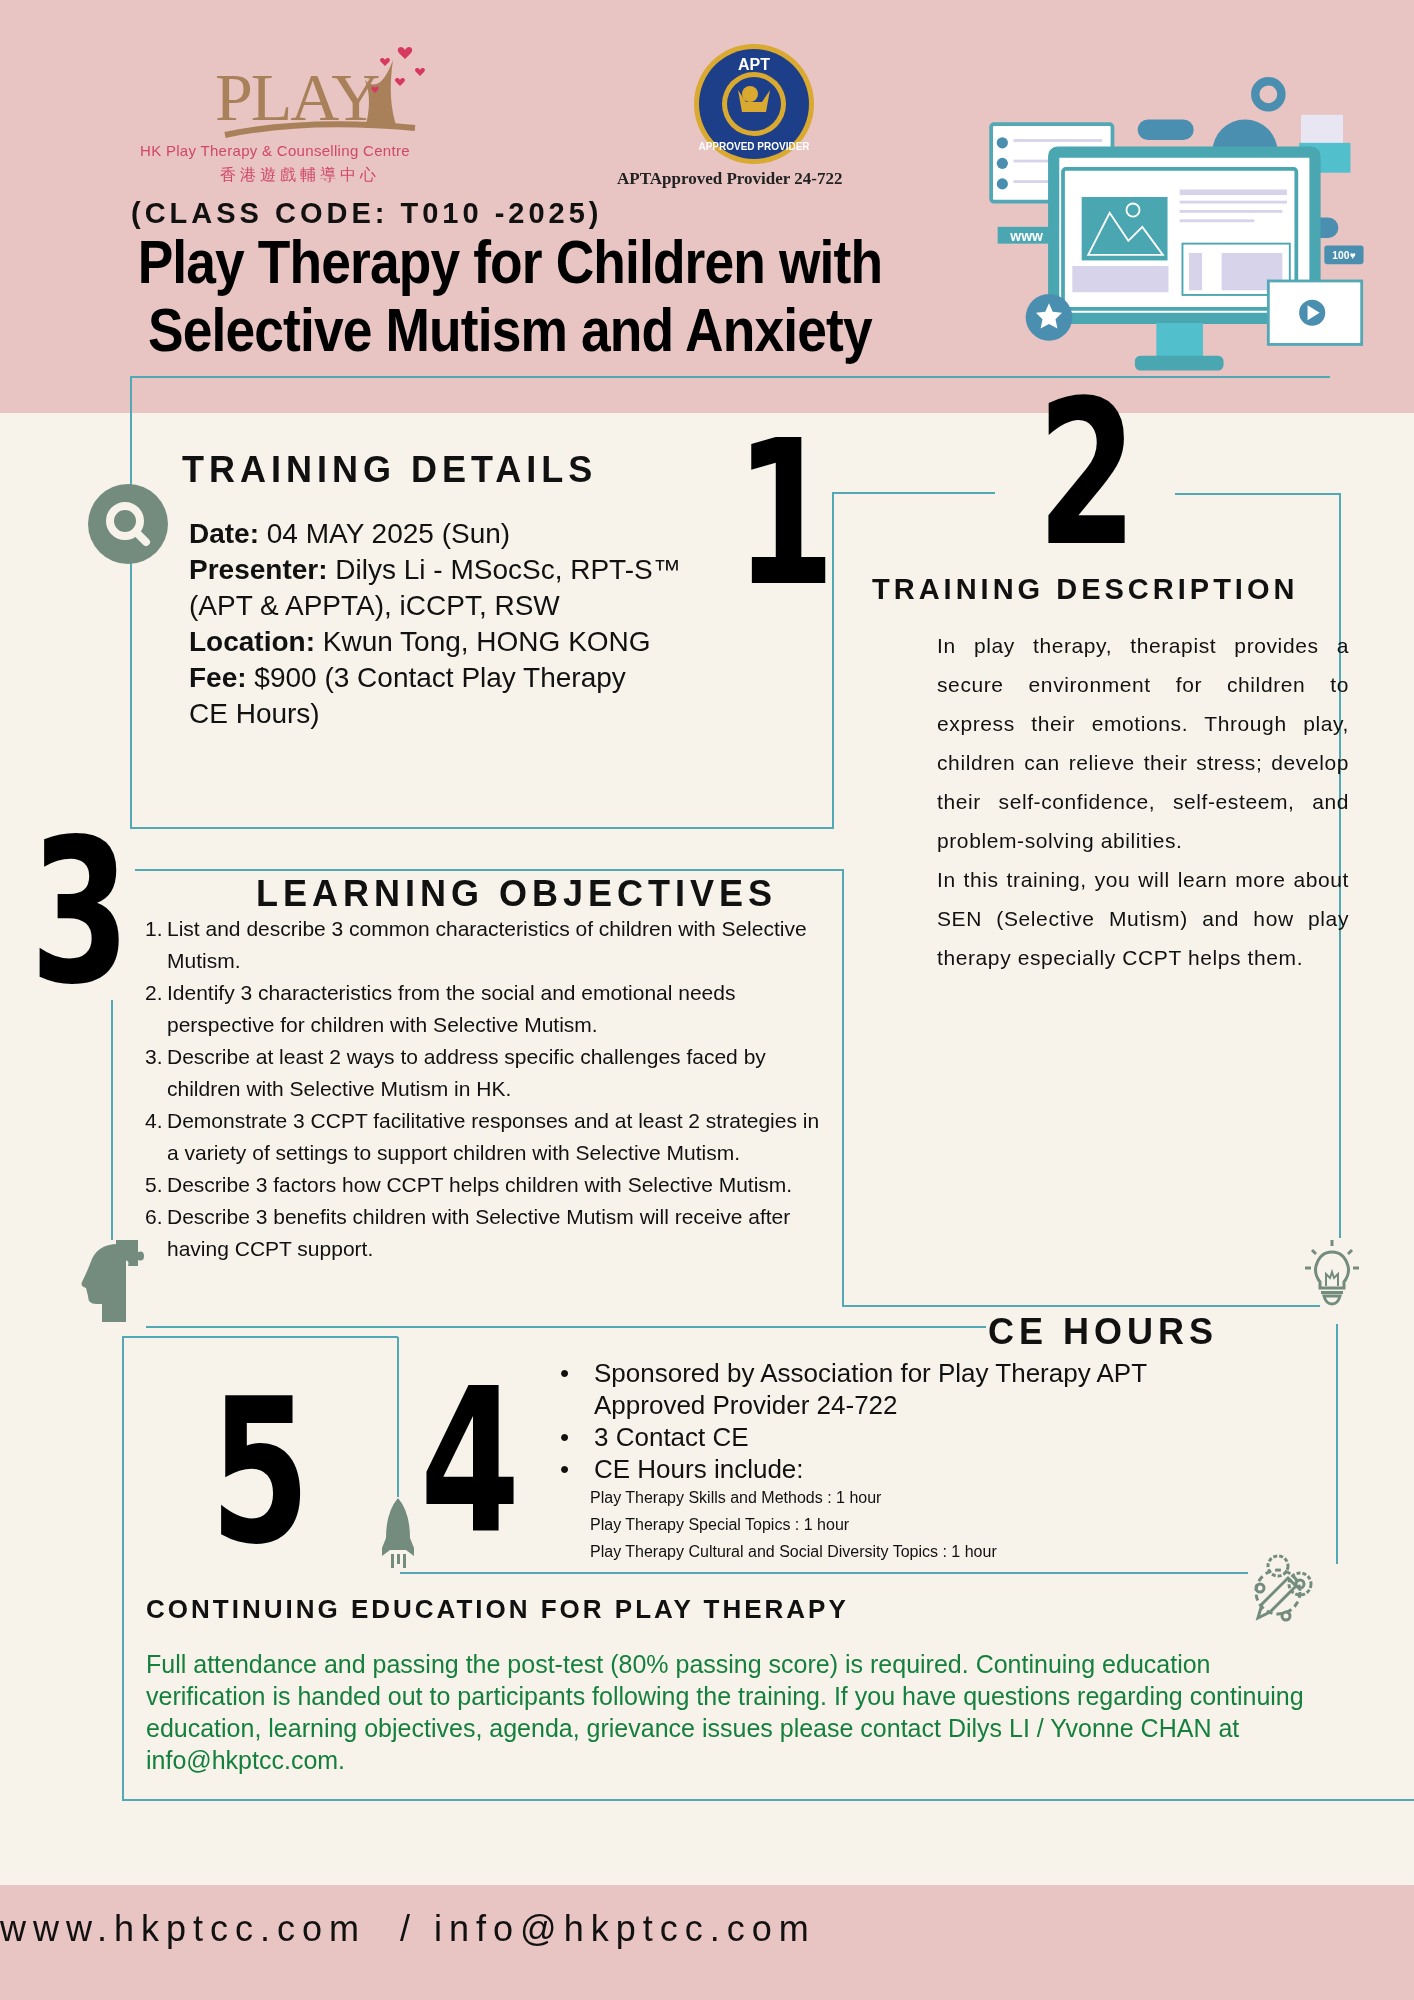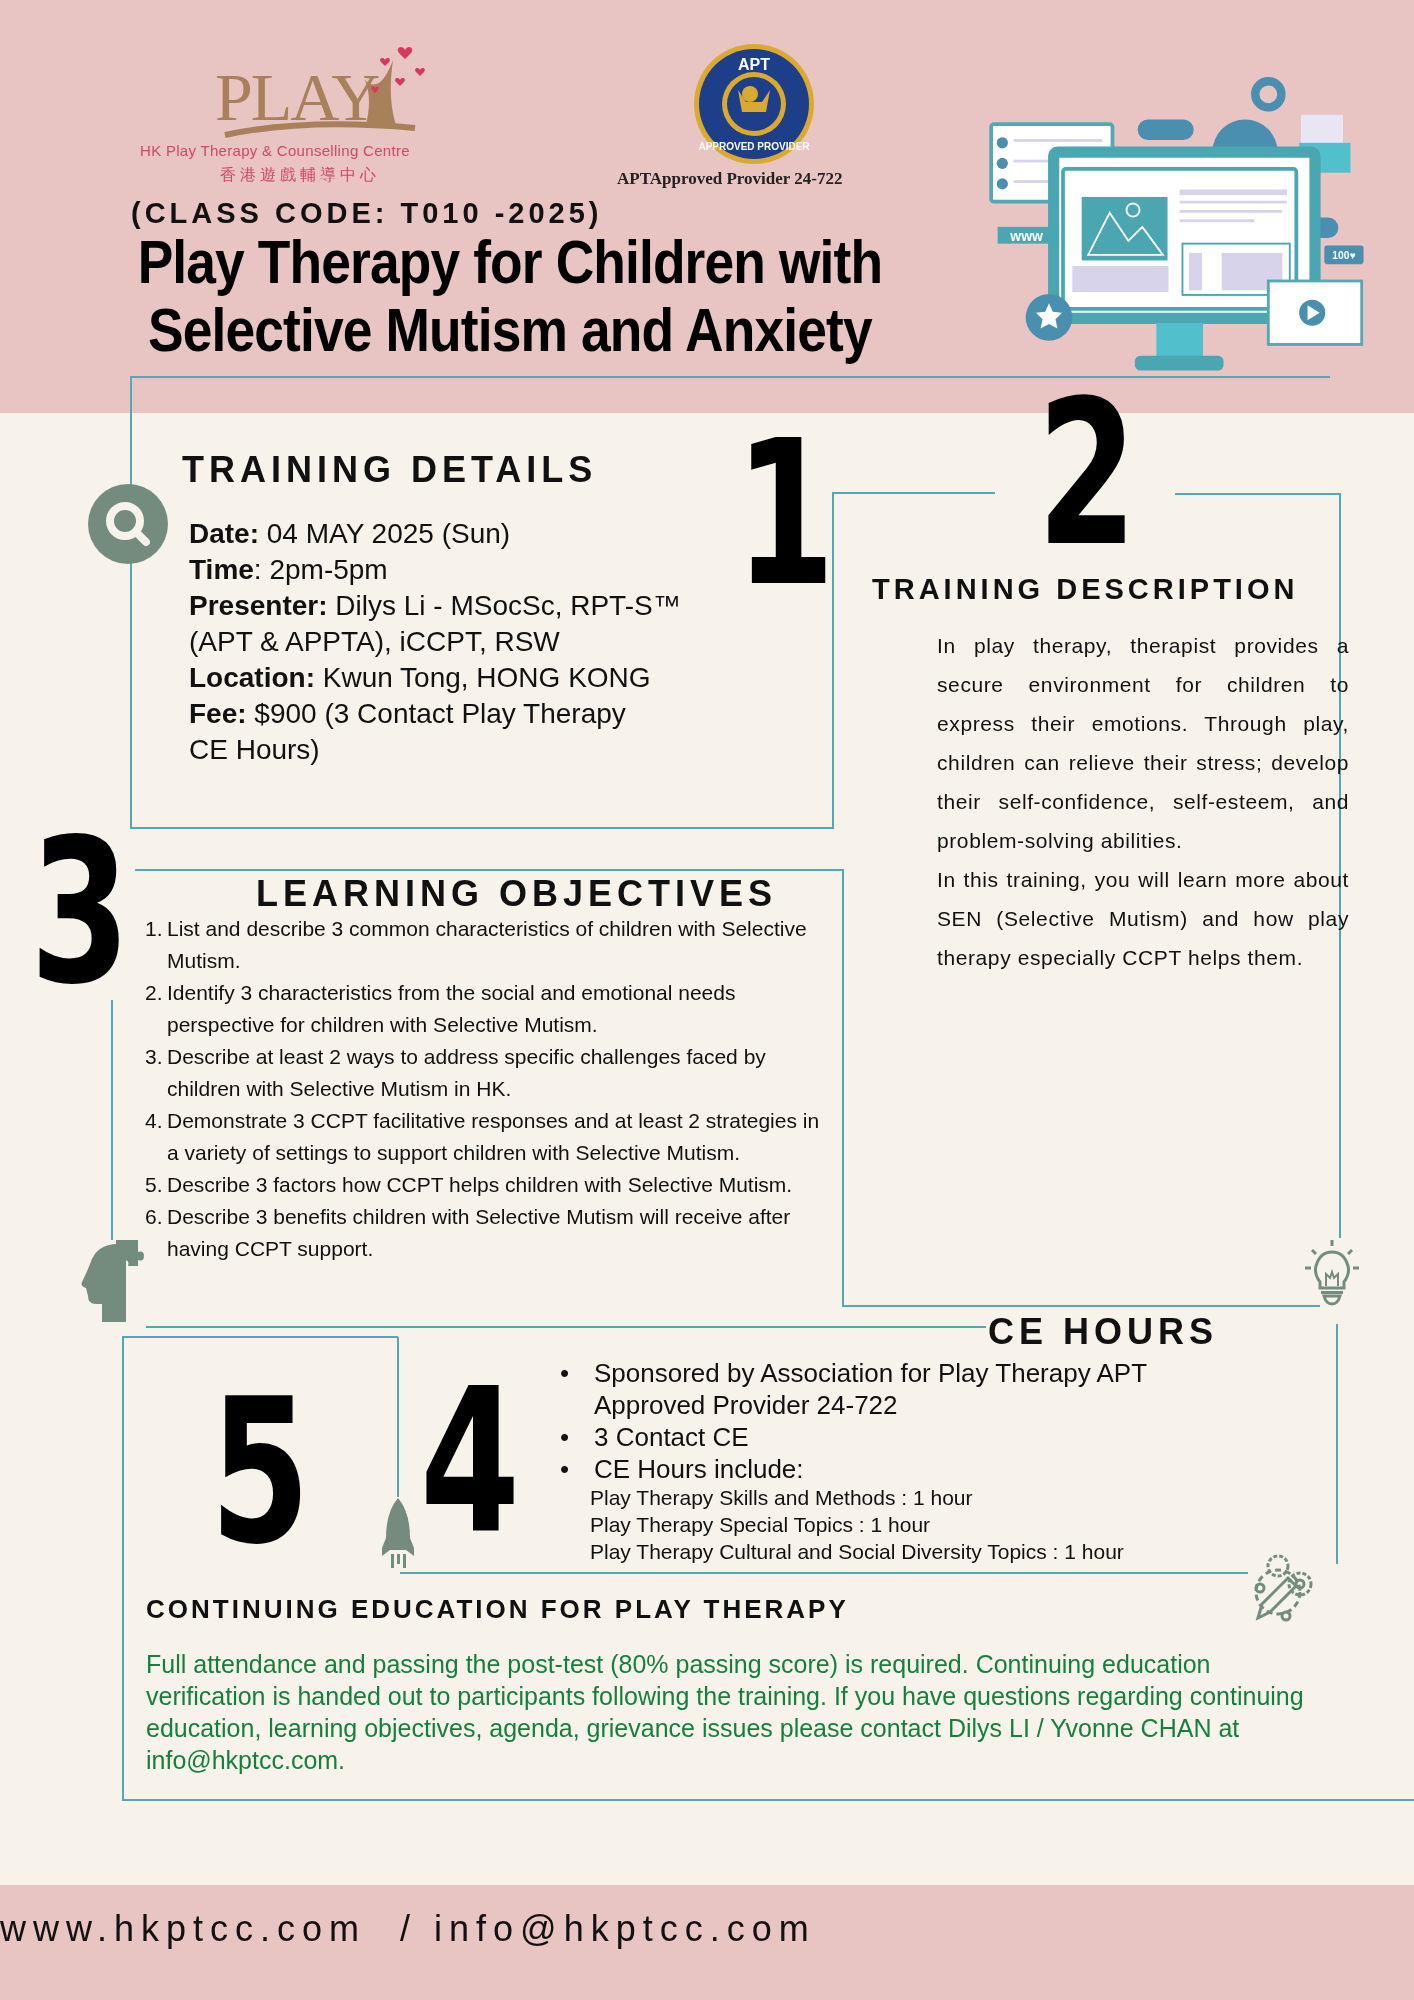--- a/index.html
+++ b/index.html
@@ -19,21 +19,21 @@
   .main-title { position:absolute; left:110px; top:228px; width:800px; text-align:center; font-family:"Liberation Sans Narrow","Liberation Sans", sans-serif; font-weight:bold; font-size:62px; line-height:68px; color:#000; letter-spacing:-1px; transform: scaleX(0.86); transform-origin: left top; }
   .details { position:absolute; left:189px; top:516px; font-size:28px; line-height:36px; color:#111; font-family:"Liberation Sans", sans-serif; }
   .details b { font-weight:bold; }
   .desc { position:absolute; left:937px; top:626px; width:412px; font-size:21px; line-height:39px; text-align:justify; letter-spacing:0.6px; color:#111; }
   .objectives { position:absolute; left:145px; top:913px; width:680px; font-size:21px; line-height:32px; color:#111; list-style:none; }
   .objectives li { display:flex; }
   .objectives .num { width:22px; flex:none; }
   .ce-list { position:absolute; left:560px; top:1357px; width:700px; font-size:26px; line-height:32px; color:#111; }
   .ce-list .bullet-row { display:flex; }
   .ce-list .dot { width:34px; flex:none; text-align:left; }
-  .ce-sub { position:absolute; left:590px; top:1484px; font-size:21px; line-height:27px; color:#111; white-space:nowrap; }
+  .ce-sub { position:absolute; left:590px; top:1484px; font-size:16px; line-height:27px; color:#111; white-space:nowrap; }
   .ce-body { position:absolute; left:146px; top:1648px; width:1180px; font-size:25px; line-height:32px; color:#15803d; }
   .footer-text { position:absolute; left:0; top:1908px; width:1414px; font-family:"Liberation Sans", sans-serif; font-size:36px; letter-spacing:7px; color:#111; }
   .icon-circle { position:absolute; border-radius:50%; background:#748c7e; }
 </style>
 </head>
 <body>
 
 <div class="abs header-band"></div>
 <div class="abs footer-band"></div>
 
@@ -148,21 +148,20 @@
 <div class="bignum" style="left:735px;top:414px;font-size:200px;transform:scaleX(0.72);">1</div>
 <div class="sec-title" style="left:182px;top:449px;font-size:36px;">TRAINING DETAILS</div>
 <div class="icon-circle" style="left:88px;top:484px;width:80px;height:80px;">
   <svg width="80" height="80" viewBox="0 0 80 80">
     <circle cx="37" cy="37" r="15" fill="none" stroke="#f7f3ea" stroke-width="8"></circle>
     <line x1="48" y1="48" x2="58" y2="58" stroke="#f7f3ea" stroke-width="8" stroke-linecap="round"></line>
   </svg>
 </div>
 <div class="details">
   <div><b>Date:</b><span> 04 MAY 2025 (Sun)</span></div>
-  <div><b>Time</b><span>: 2pm-5pm</span></div>
   <div><b>Presenter:</b><span> Dilys Li - MSocSc, RPT-S™</span></div>
   <div><span>(APT &amp; APPTA), iCCPT, RSW</span></div>
   <div><b>Location:</b><span> Kwun Tong, HONG KONG</span></div>
   <div><b>Fee:</b><span> $900 (3 Contact Play Therapy</span></div>
   <div><span>CE Hours)</span></div>
 </div>
 
 <div class="bignum" style="left:1037px;top:374px;font-size:200px;transform:scaleX(0.72);">2</div>
 <div class="sec-title" style="left:872px;top:573px;font-size:29px;letter-spacing:4px;">TRAINING DESCRIPTION</div>
 <div class="desc">

